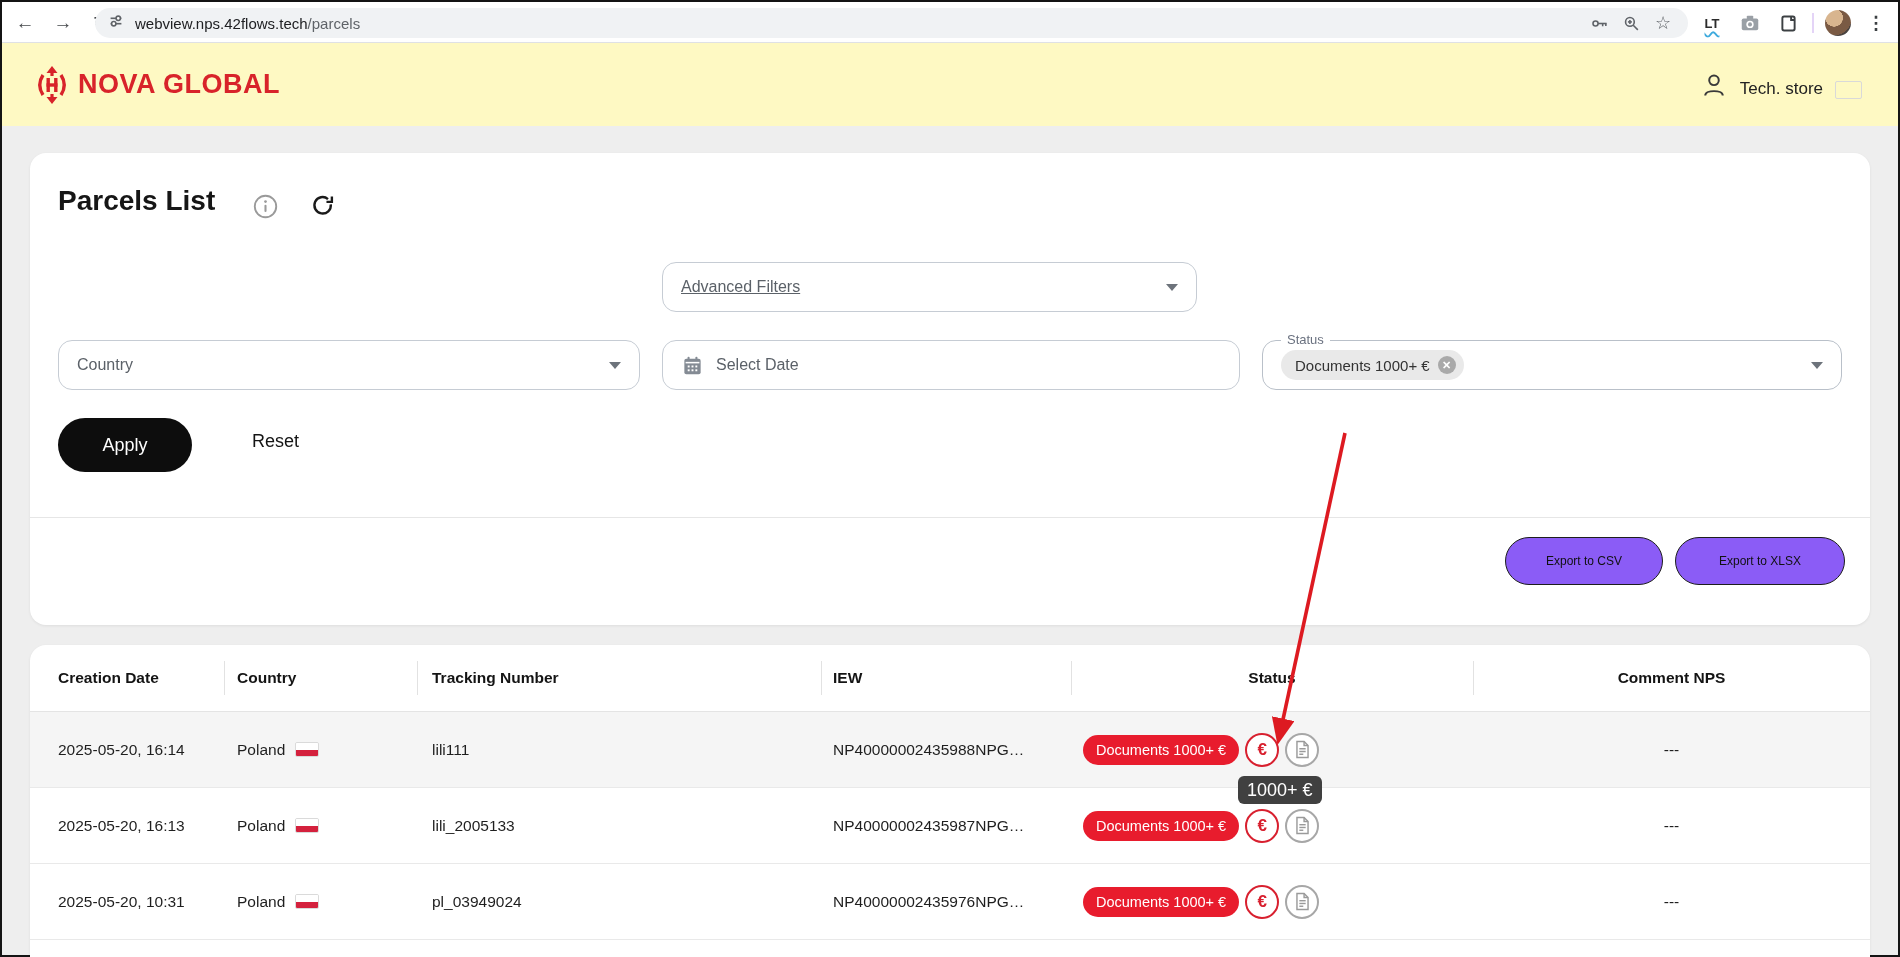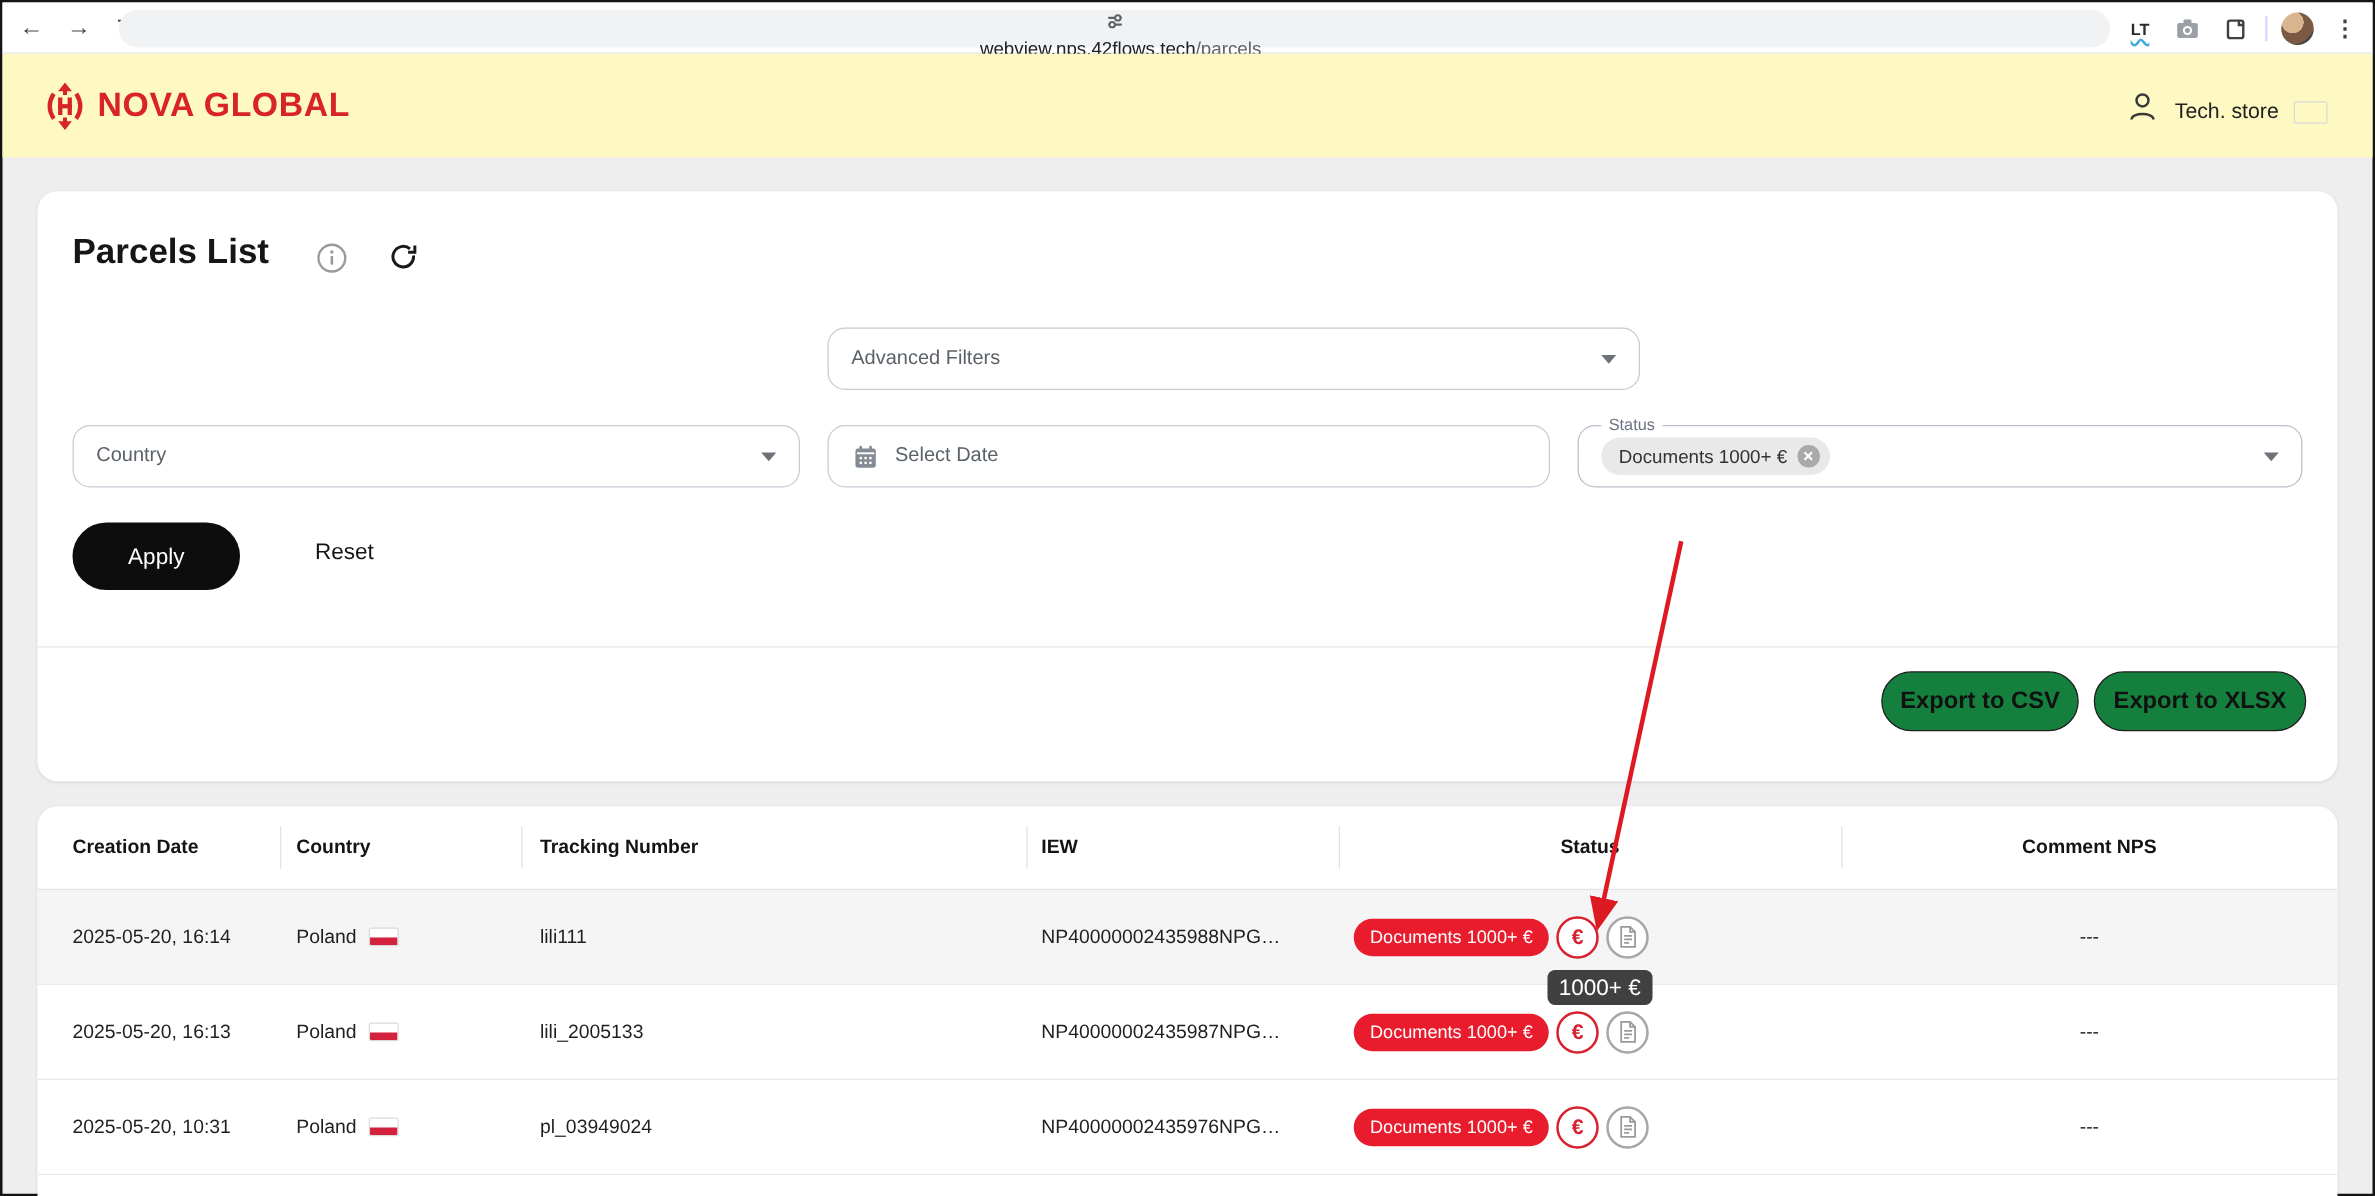--- a/index.html
+++ b/index.html
@@ -6,21 +6,21 @@
   body { font-family:"Liberation Sans", sans-serif; }
   .screen { position:relative; width:1900px; height:957px; background:#eeeeee; overflow:hidden;
             box-shadow: inset 0 0 0 2px #141414; }
 
   
   .chrome { position:absolute; top:2px; left:2px; right:2px; height:41px; background:#fff;
             border-bottom:1px solid #dfe1e5; }
   .navbtn { position:absolute; top:8px; width:26px; height:26px; display:flex; align-items:center;
             justify-content:center; font-size:19px; color:#44474a; cursor:pointer; }
   .omnibox { position:absolute; left:93px; top:6px; width:1593px; height:30px; background:#f0f2f4;
-             border-radius:15px; display:flex; align-items:center; padding:0 12px;flex-direction:column; }
+             border-radius:15px; display:flex; align-items:center; padding:0 12px; }
   .url { font-size:15px; color:#202124; margin-left:10px; white-space:nowrap; }
   .url .path { color:#5f6368; }
   .omni-spacer { flex:1; }
   .omni-ic { width:26px; height:26px; display:flex; align-items:center; justify-content:center;
              margin-left:6px; cursor:pointer; color:#5f6368; font-size:18px; }
   .ext-area { position:absolute; top:7px; right:8px; display:flex; align-items:center; gap:10px; }
   .ext-ic { width:28px; height:28px; display:flex; align-items:center; justify-content:center; cursor:pointer; }
   .lt { font-size:13px; font-weight:bold; color:#2c2c2c; text-decoration: underline wavy #3eaadd 1.5px;
         text-underline-offset:3px; }
   .vsep { width:2px; height:20px; background:#e4d4f7; }
@@ -64,22 +64,22 @@
           padding:0 8px 0 14px; font-size:15px; color:#333; }
   .chip-x { width:18px; height:18px; border-radius:50%; background:#a9a9a9; color:#fff; font-size:11px;
             font-weight:bold; display:flex; align-items:center; justify-content:center; margin-left:8px; cursor:pointer; }
 
   .btn-apply { position:absolute; left:28px; top:265px; width:134px; height:54px; border-radius:27px;
                background:#0d0d0d; color:#fff; font-size:18px; display:flex; align-items:center;
                justify-content:center; cursor:pointer; }
   .btn-reset { position:absolute; left:222px; top:278px; font-size:18px; color:#141414; cursor:pointer; }
   .hdivider { position:absolute; left:0; right:0; top:364px; height:1px; background:#e6e6e6; }
   .btn-export { position:absolute; top:384px; height:48px; border:1.5px solid #1d1d1d; border-radius:24px;
-                background:#15803d; font-size:19px; color:#111; display:flex; align-items:center;
-                justify-content:center; cursor:pointer;font-weight:bold; }
+                background:#8b5cf6; font-size:12px; color:#111; display:flex; align-items:center;
+                justify-content:center; cursor:pointer; }
   .btn-csv { left:1475px; width:158px; }
   .btn-xlsx { left:1645px; width:170px; }
 
   
   .thead { position:relative; height:67px; border-bottom:1px solid #e4e4e4; }
   .th { position:absolute; top:50%; transform:translateY(-50%); font-size:15.5px; font-weight:bold; color:#141414; }
   .th-center { text-align:center; }
   .colsep { position:absolute; top:16px; width:1px; height:34px; background:#e2e2e2; }
   .trow { position:relative; height:76px; border-bottom:1px solid #e9e9e9; background:#fff; cursor:pointer; }
   .trow.hl { background:#f5f5f5; }
@@ -204,21 +204,21 @@
           <circle cx="12" cy="7.3" r="1.3" fill="#9a9a9a"></circle>
         </svg>
     </div>
     <div class="title-ic" style="left:280px;">
       <svg width="26" height="26" viewBox="0 0 24 24" fill="none" stroke="#1a1a1a" stroke-width="2.2">
         <path d="M19.2 10.5 A 7.6 7.6 0 1 1 16.6 5.6"></path>
           <path d="M20.2 3.2 v5 h-5"></path>
       </svg>
     </div>
 
-    <div class="field" style="left:632px; top:109px; width:650px;">
+    <div class="field" style="left:632px; top:109px; width:535px;text-decoration:underline;">
       <span>Advanced Filters</span>
       <span class="tri"></span>
     </div>
 
     <div class="field" style="left:28px; top:187px; width:582px;">
       <span>Country</span>
       <span class="tri"></span>
     </div>
     <div class="field" style="left:632px; top:187px; width:578px;">
       <svg width="23" height="23" viewBox="0 0 24 24" style="margin-right:12px;">

